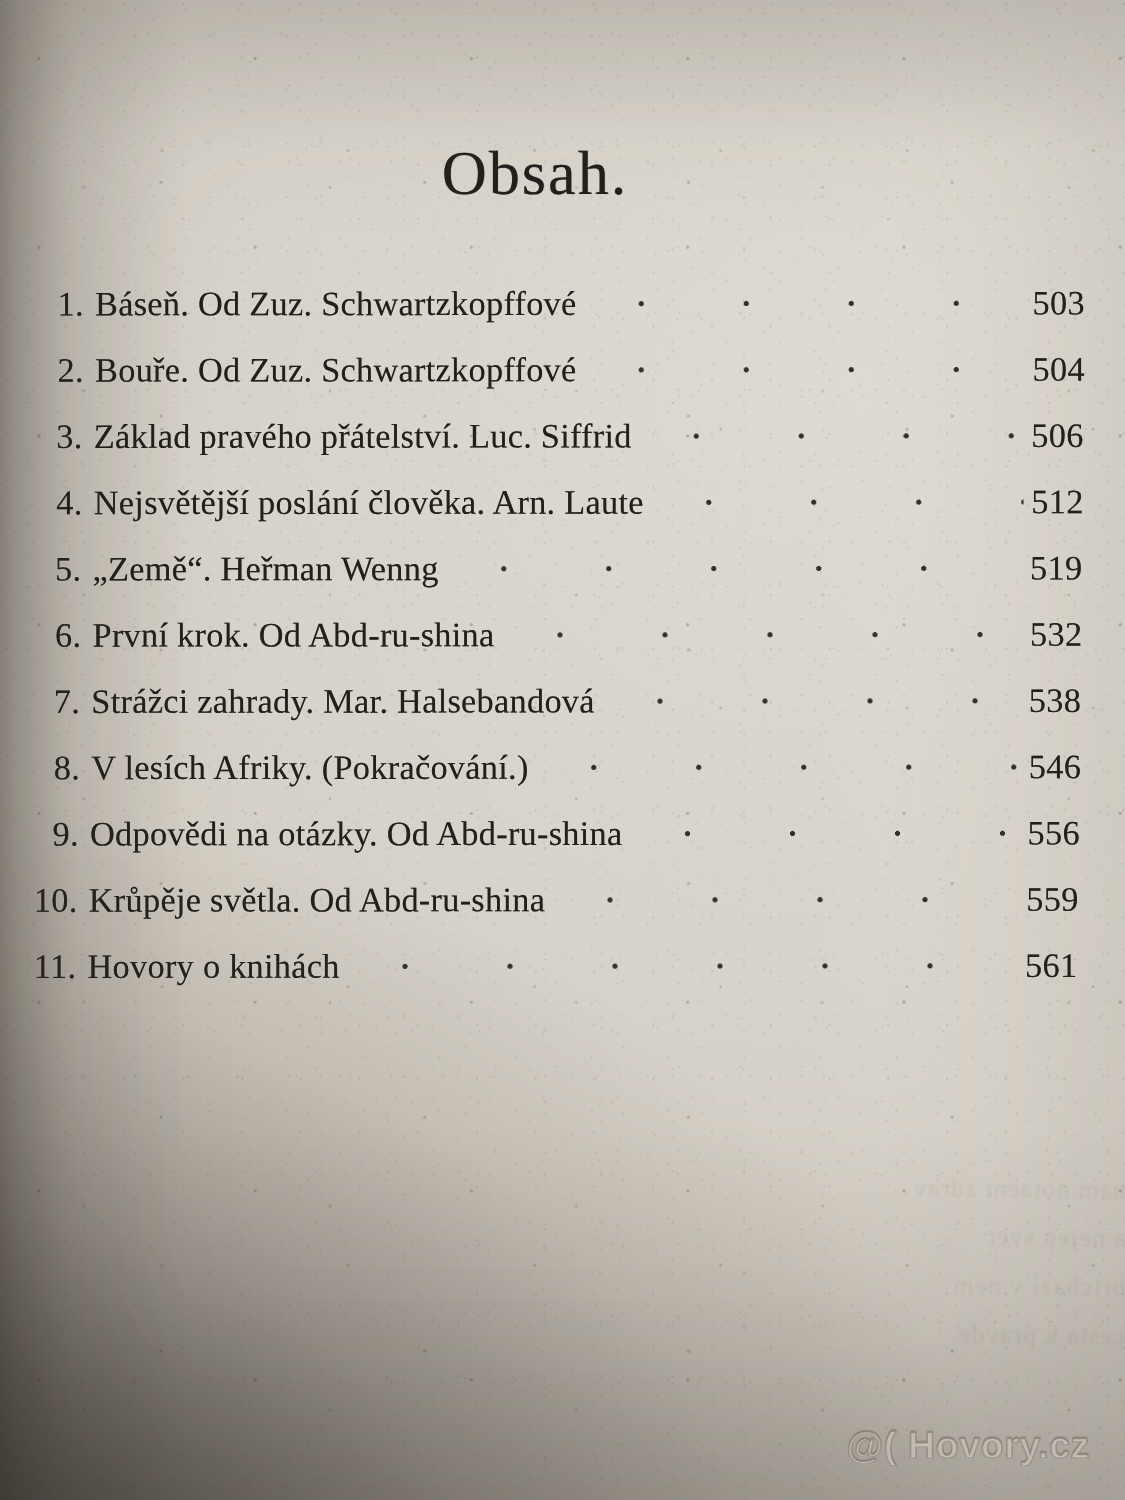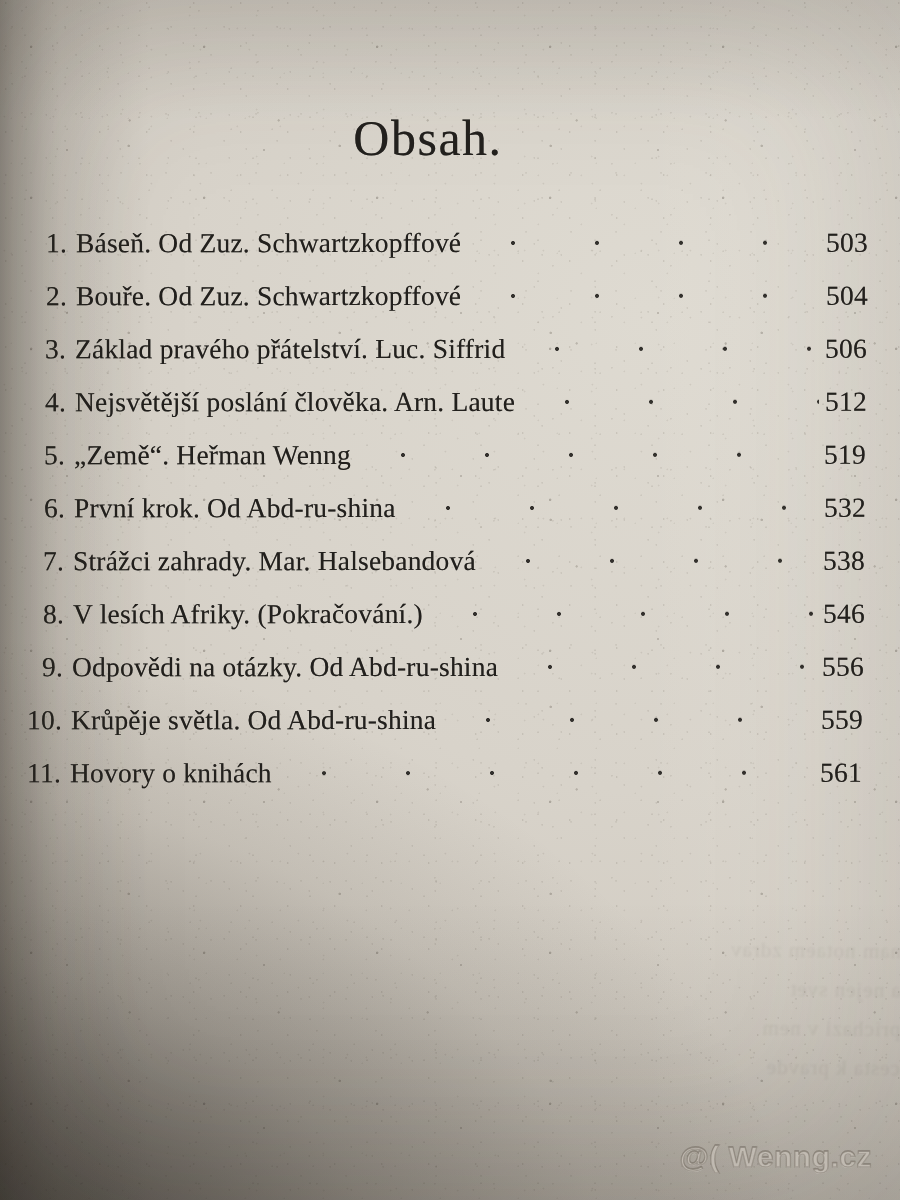--- a/index.html
+++ b/index.html
@@ -342,15 +342,15 @@
         </div>
       </div>
 
   </div>
 
   <div class="shadow-bl"></div>
   <div class="shadow-bottom"></div>
   <div class="shadow-left"></div>
   <div class="vignette"></div>
 
-  <div class="watermark">@( Wenng.cz</div>
+  <div class="watermark">@( Hovory.cz</div>
 
 </div>
 
 </body></html>

